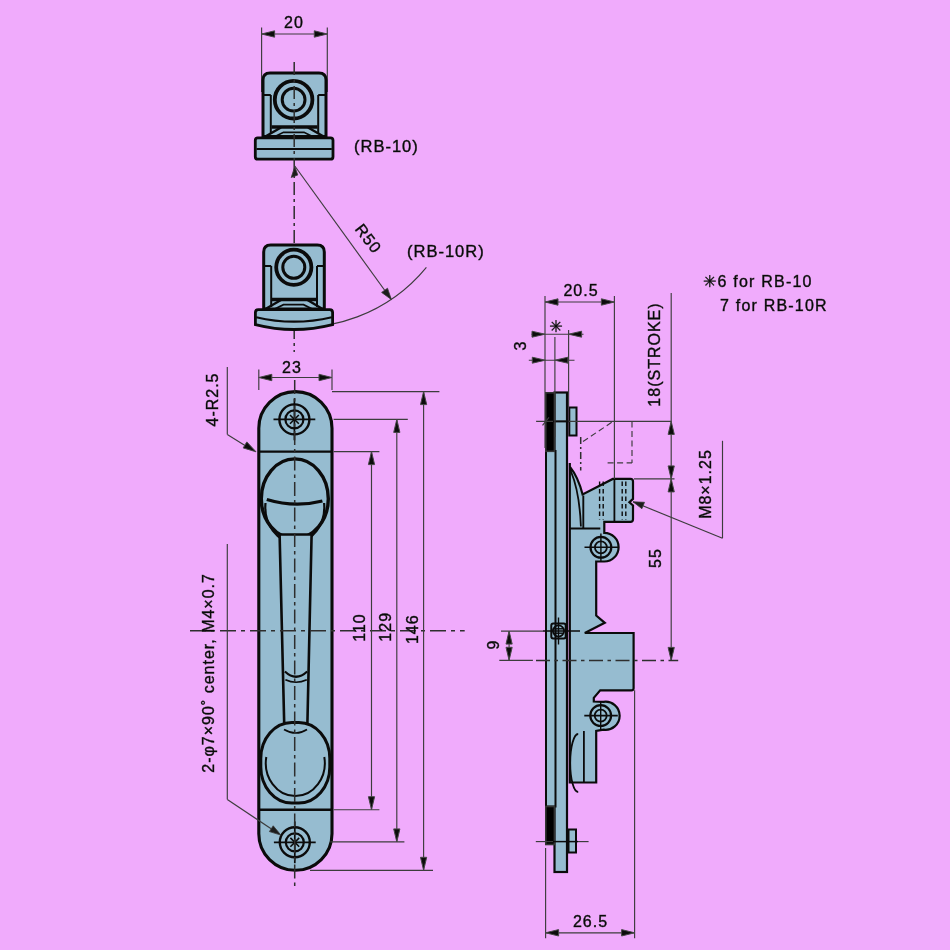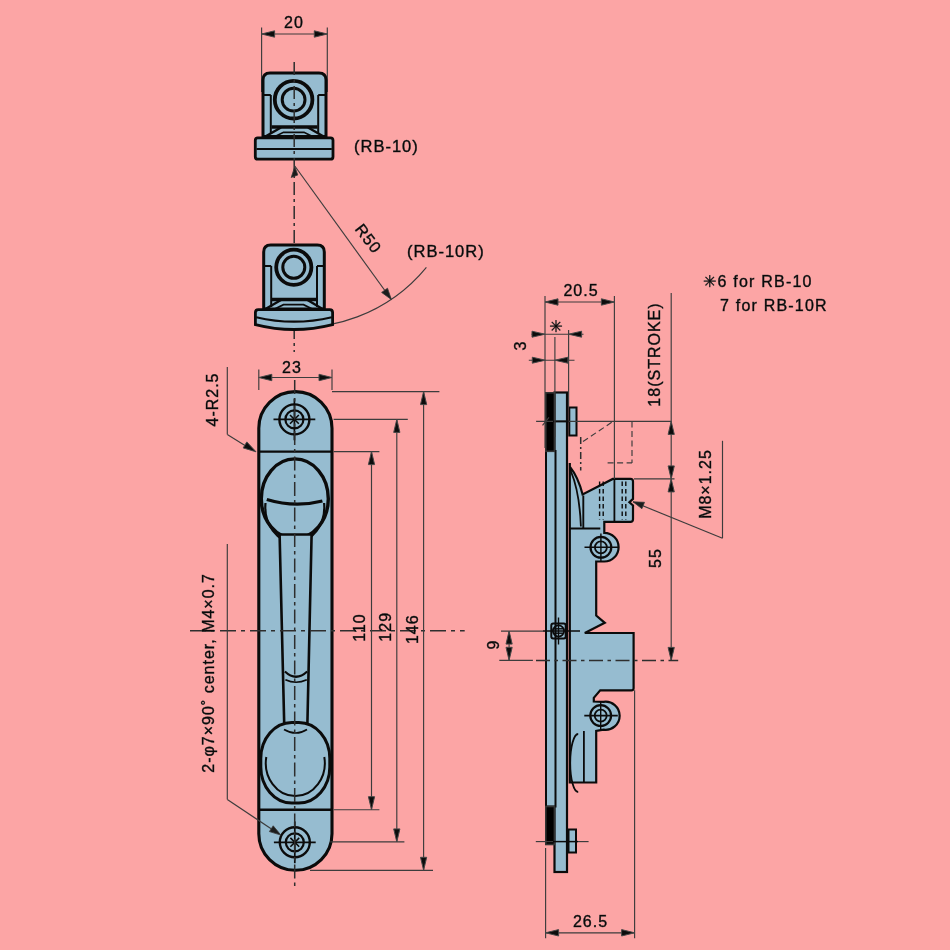--- a/index.html
+++ b/index.html
@@ -1,16 +1,16 @@
 <!DOCTYPE html>
 <html><head>
 <meta charset="utf-8">
 <style>
   html,body{margin:0;padding:0;background:#000;}
-  .canvas{position:relative;width:950px;height:950px;background:#fca5a5;overflow:hidden;text-decoration:underline;}
+  .canvas{position:relative;width:950px;height:950px;background:#f0abfc;overflow:hidden;text-decoration:underline;}
   svg{display:block;filter:blur(0.35px);}
   text{font-family:"Liberation Sans","DejaVu Sans",sans-serif;fill:#090909;stroke:#464646;stroke-width:0.5;paint-order:stroke;}
   .dim{font-size:16px;letter-spacing:1px;}
   .lbl{font-size:16.5px;letter-spacing:1px;}
   .note{font-size:16px;letter-spacing:1.2px;}
   .gline{stroke:#3c3c3c;stroke-width:1.15;fill:none;}
   .bline{stroke:#0b0b0b;fill:none;}
   .part{fill:#96bcd0;stroke:#0b0b0b;}
   .hollow{fill:#000;stroke:#333;stroke-width:1.6;}
   .cl{stroke:#2e2e2e;stroke-width:1.5;fill:none;}

